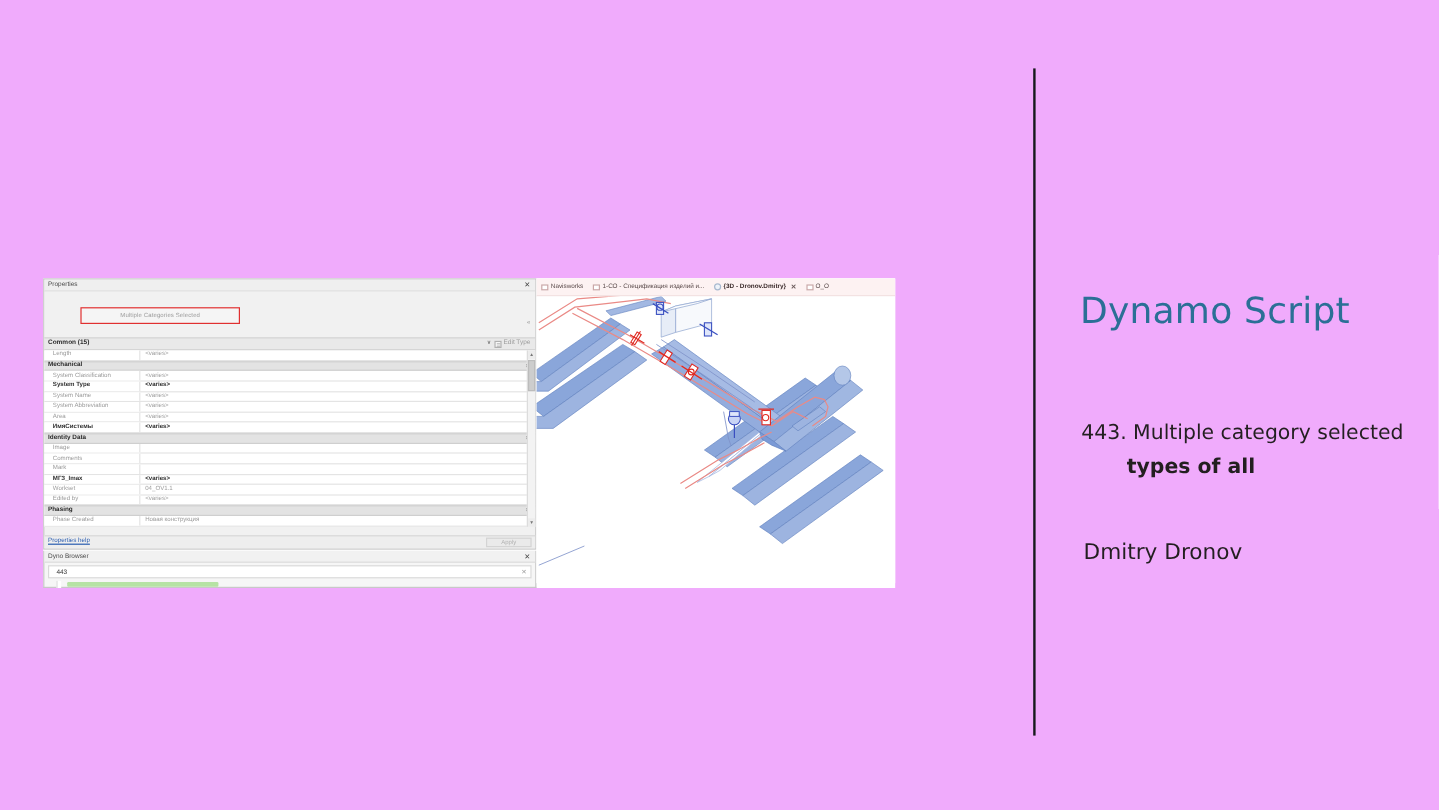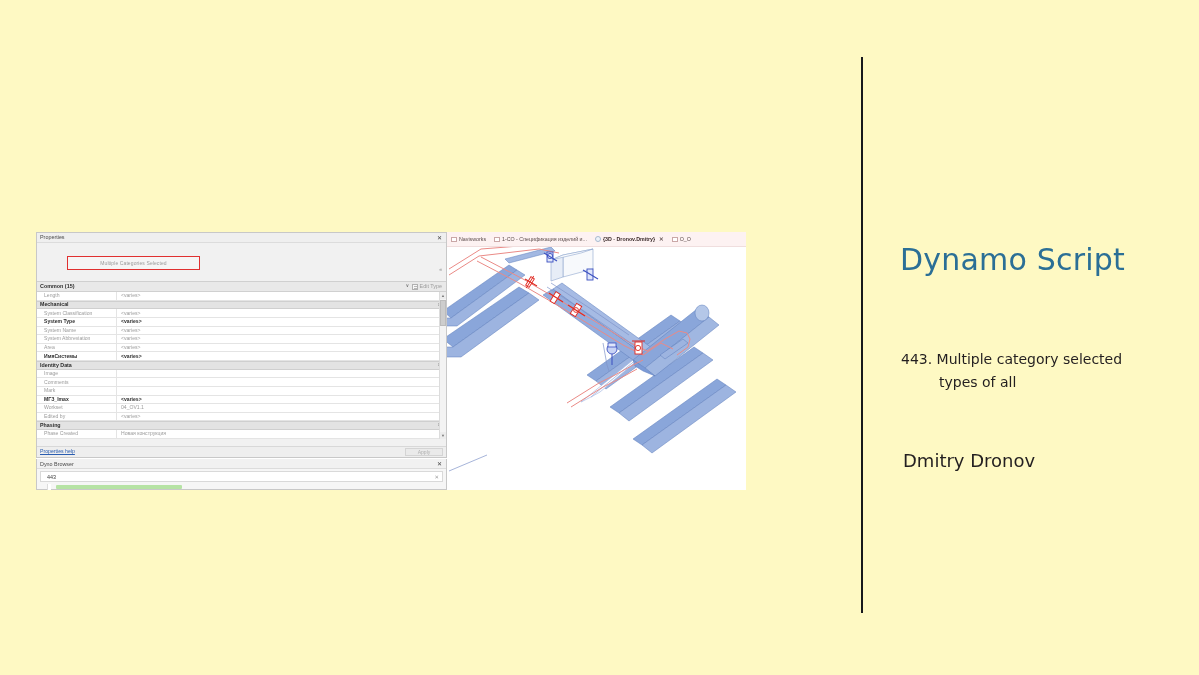--- a/index.html
+++ b/index.html
@@ -2,21 +2,21 @@
 <html><head>
 <meta charset="utf-8">
 <style>
   * { box-sizing: border-box; margin: 0; padding: 0; }
   html, body {
     width: 1199px; height: 675px;
     background: #ffffff;
     font-family: "Liberation Sans", sans-serif;
     overflow: hidden;
   }
-  #slide { position: relative; width: 1199px; height: 675px; background:#fef9c3; }
+  #slide { position: relative; width: 1199px; height: 675px; background:#f0abfc; }
 
   
   #shot {
     position: absolute; left: 36px; top: 232px;
     width: 710px; height: 258px;
     background: #fff;
   }
 
   
   .props {
@@ -176,25 +176,25 @@
     position:absolute; left:861px; top:57px; width:2px; height:556px;
     background:#17191c;
   }
   .slide-title {
     position:absolute; left:900px; top:242px; width:290px;
     font-size:30px; color:#2b6f96; letter-spacing:.2px;
     font-family:"DejaVu Sans", sans-serif; font-weight:400;
   }
   .slide-body {
     position:absolute; left:901px; top:348px; width:285px;
-    font-size:14px; color:#231f20; line-height:1.62;
+    font-size:17px; color:#231f20; line-height:1.62;
     font-family:"DejaVu Sans", sans-serif;
     text-indent:0;
   }
-  .slide-body .ln2 { display:block; padding-left:38px; }
+  .slide-body .ln2 { display:block; padding-left:38px;font-weight:bold; }
   .slide-author {
     position:absolute; left:903px; top:450px; width:280px;
     font-size:18px; color:#231f20;
     font-family:"DejaVu Sans", sans-serif;
   }
 </style>
 </head>
 <body>
 
 <div id="slide">

